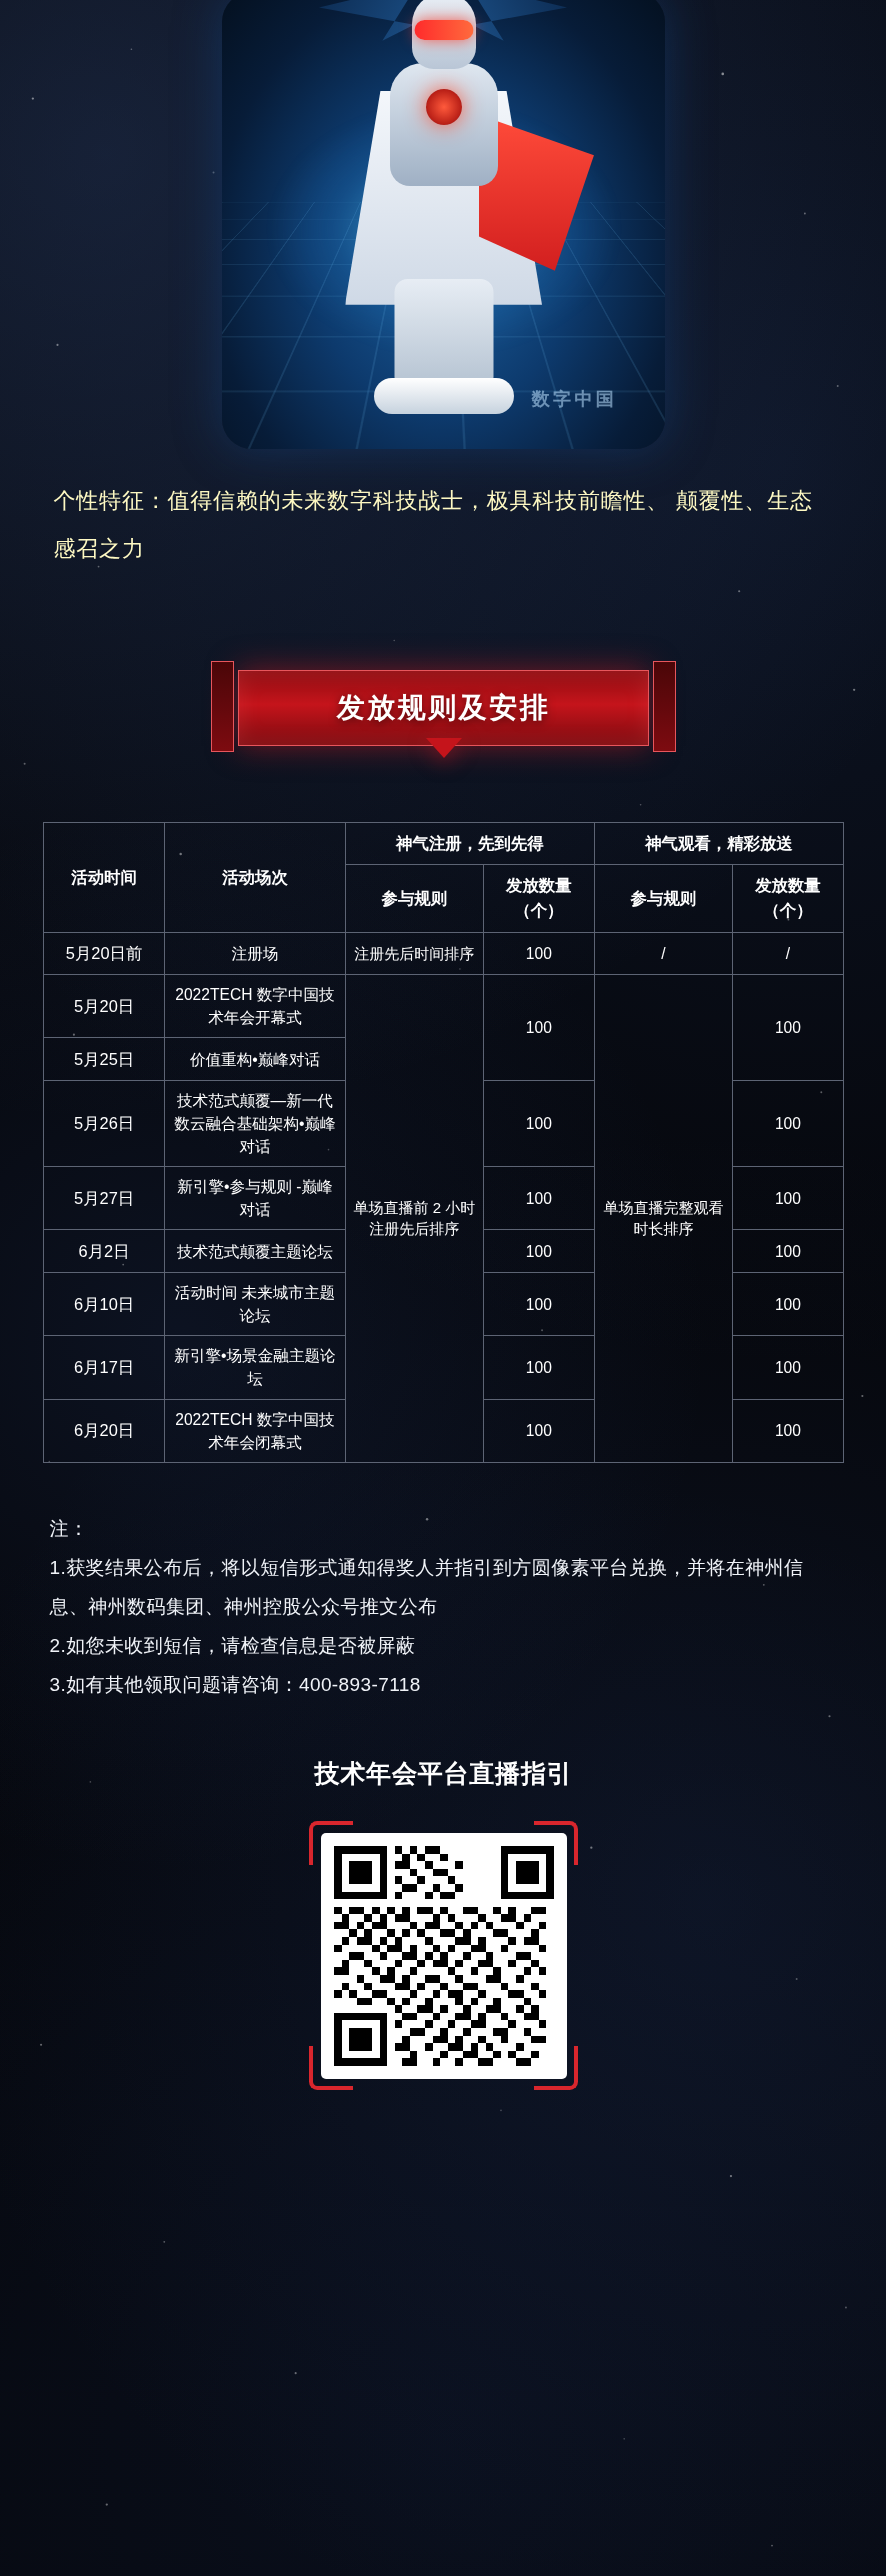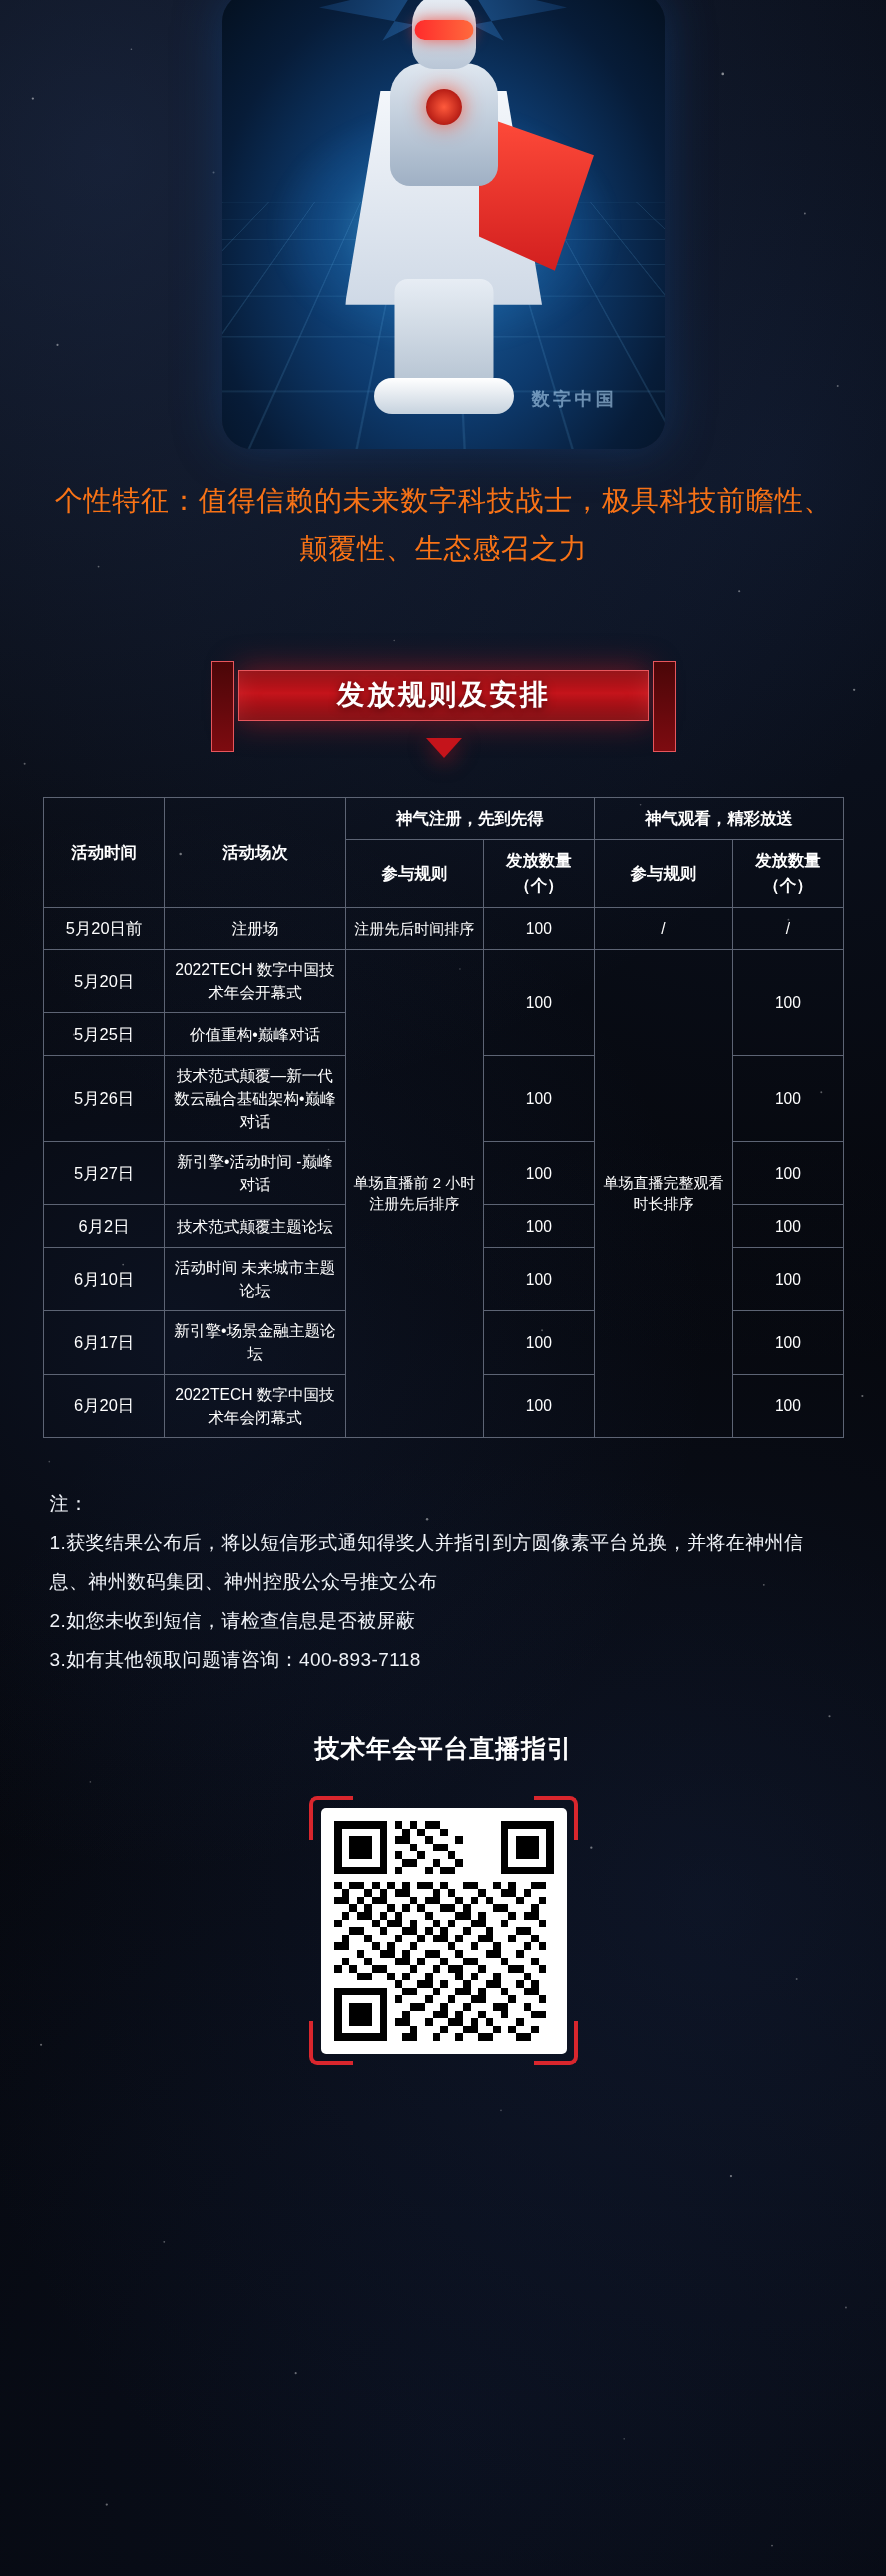--- a/index.html
+++ b/index.html
@@ -98,38 +98,37 @@
   .char-title {
     margin-top: 53px;
     text-align: center;
     font-size: 38px;
     font-weight: 700;
     letter-spacing: 1.6px;
   }
   .char-desc {
     margin: 28px auto 0;
     width: 780px;
-    text-align: center;
-    font-size: 28px;
+    font-size: 22px;
     line-height: 48px;
-    color: #f97316;
+    color: #fef9c3;
     letter-spacing: 0.8px;
   }
 
   
   .banner-wrap {
     margin-top: 97px;
     display: flex;
     justify-content: center;
     position: relative;
   }
   .banner {
     position: relative;
     width: 411px;
-    height: 51px;
+    height: 76px;
     background: linear-gradient(180deg,#8e0d12 0%,#c5141b 45%,#7d0b10 100%);
     border: 1.6px solid #e7565c;
     display: flex;
     align-items: center;
     justify-content: center;
     box-shadow: 0 0 31px rgba(200,25,35,.55), inset 0 0 21.4px rgba(255,120,120,.18);
     text-align: right;
   }
   .banner-text {
     font-size: 28px;
@@ -353,21 +352,21 @@
           <td class="sess-col">价值重构•巅峰对话</td>
         </tr>
         <tr>
           <td class="time-col">5月26日</td>
           <td class="sess-col">技术范式颠覆—新一代数云融合基础架构•巅峰对话</td>
           <td>100</td>
           <td>100</td>
         </tr>
         <tr>
           <td class="time-col">5月27日</td>
-          <td class="sess-col">新引擎•活动时间 -巅峰对话</td>
+          <td class="sess-col">新引擎•参与规则 -巅峰对话</td>
           <td>100</td>
           <td>100</td>
         </tr>
         <tr>
           <td class="time-col">6月2日</td>
           <td class="sess-col">技术范式颠覆主题论坛</td>
           <td>100</td>
           <td>100</td>
         </tr>
         <tr>

